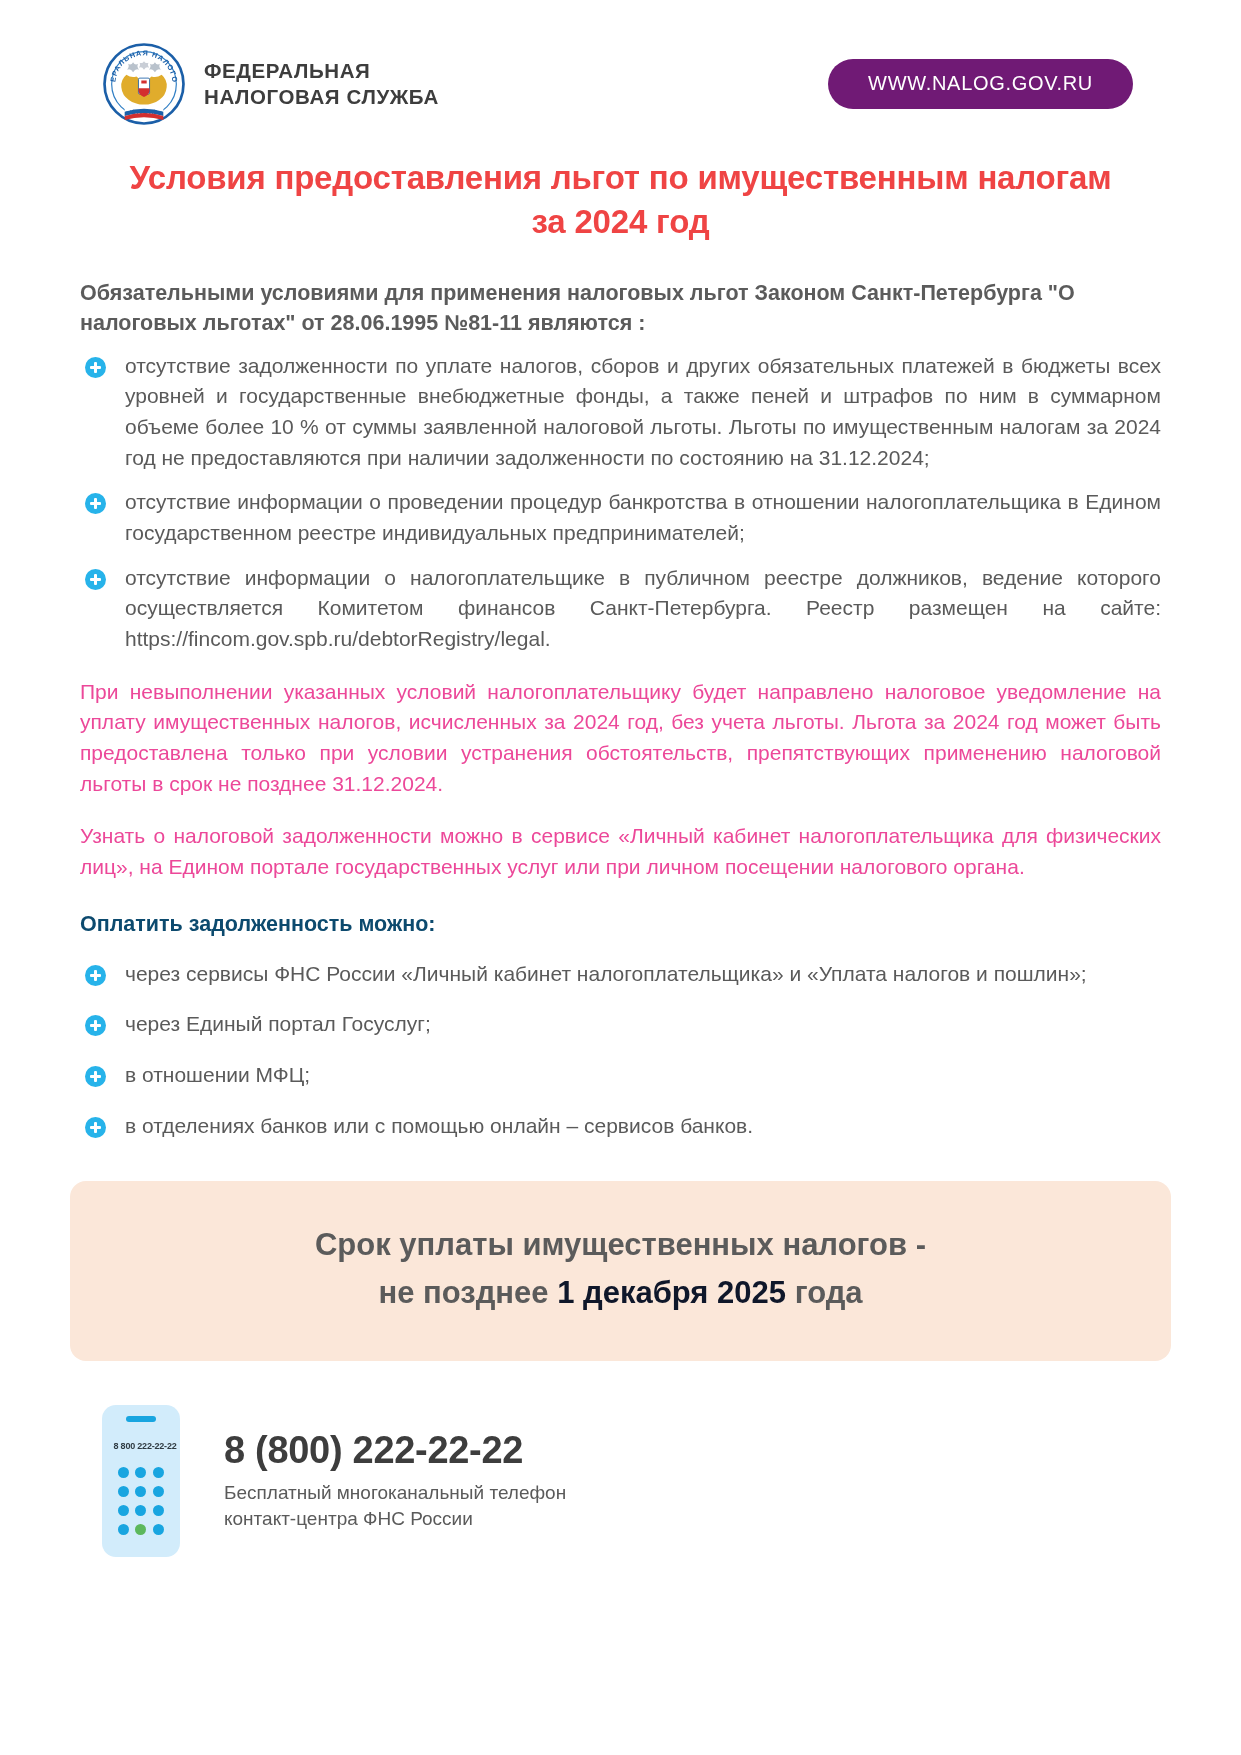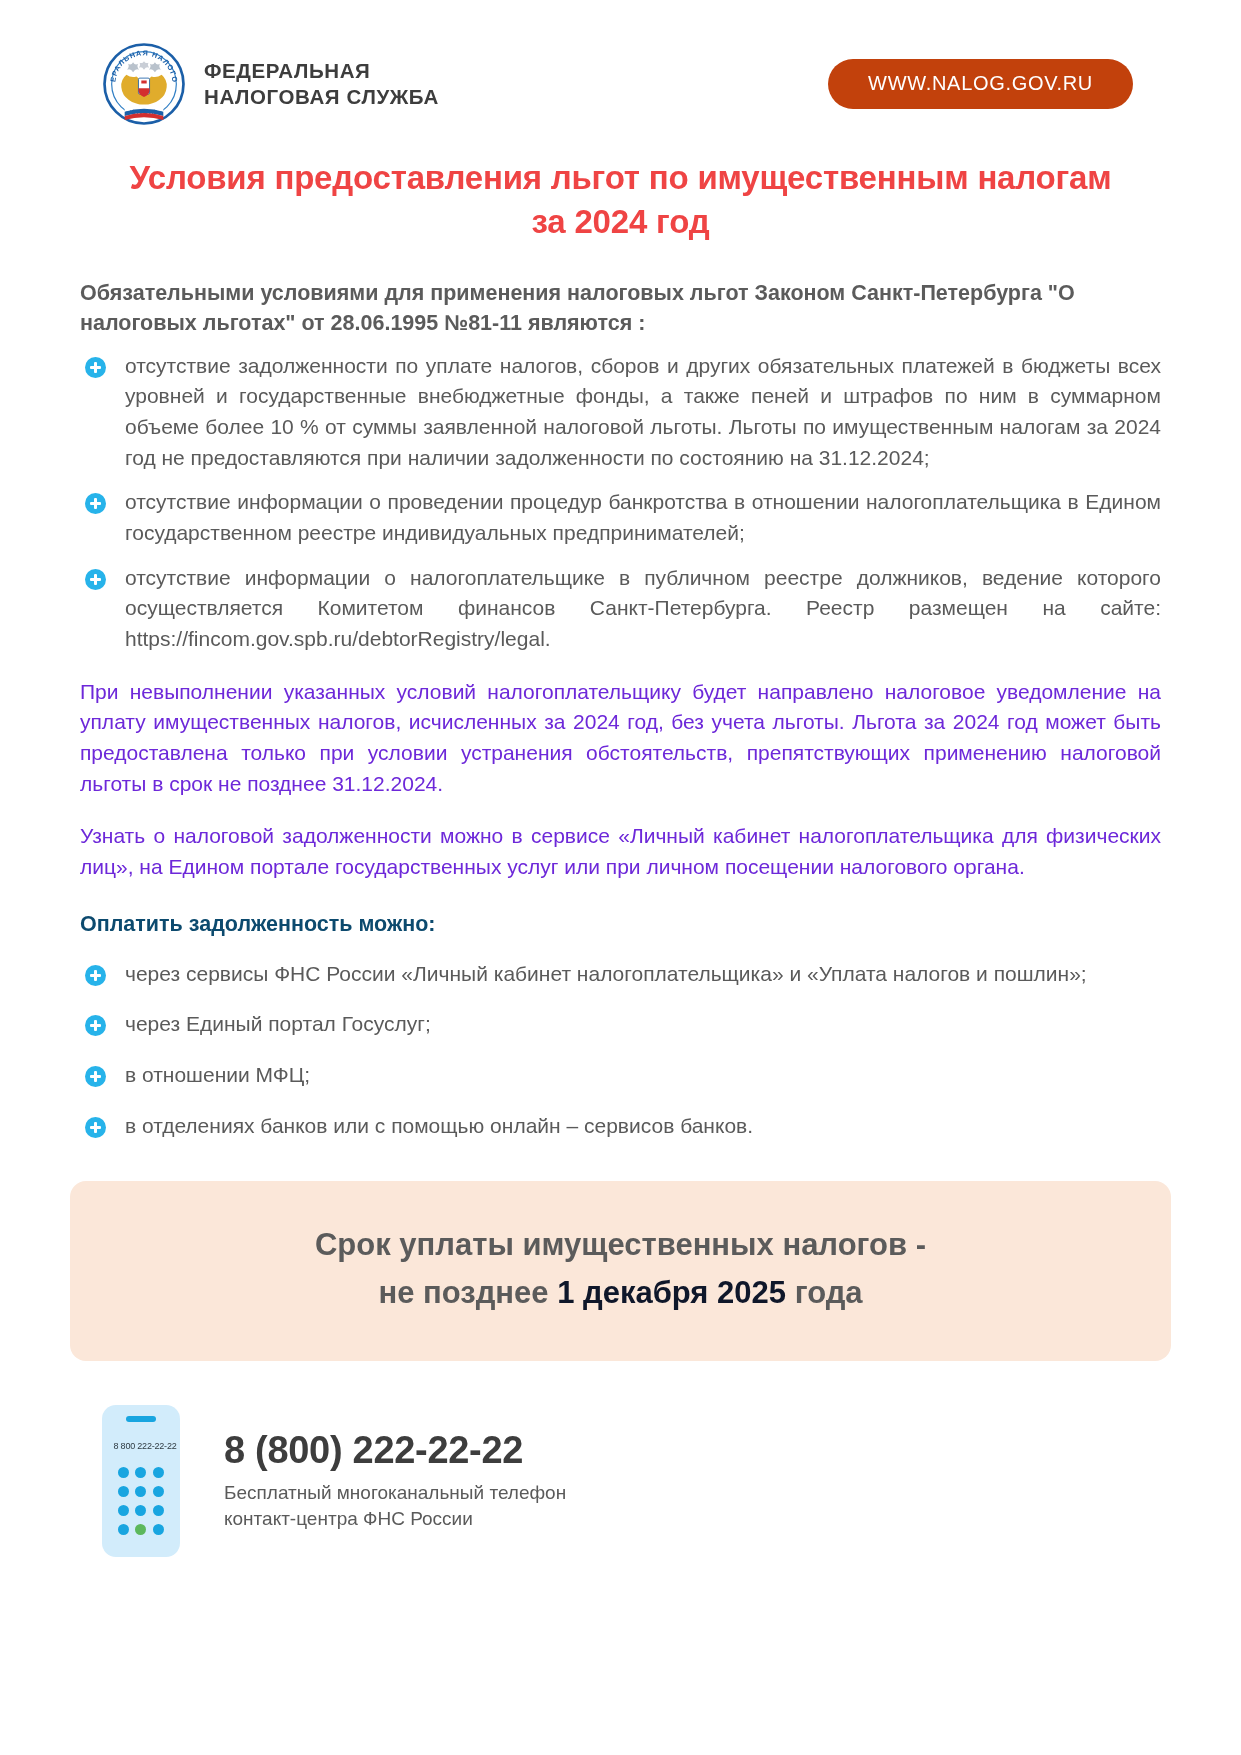--- a/index.html
+++ b/index.html
@@ -47,21 +47,21 @@
   .brand-text {
     font-family: "Liberation Sans", sans-serif;
     font-size: 20.5px;
     font-weight: 700;
     line-height: 1.28;
     letter-spacing: 0.6px;
     color: #3d3d3d;
     white-space: nowrap;
   }
   .url-pill {
-    background: #c2410c;
+    background: #701a75;
     color: #ffffff;
     border-radius: 26px;
     padding: 13px 40px 14px;
     font-size: 20px;
     letter-spacing: 0.7px;
     font-weight: 400;
     white-space: nowrap;
     margin-right: 28px;
     font-family: "Liberation Sans", sans-serif;
   }
@@ -83,21 +83,21 @@
     font-size: 21.5px;
     font-weight: 700;
     line-height: 1.42;
     color: #5b5b5b;
     text-align: left;
   }
   .para {
     margin: 22px 0 0 0;
     font-size: 21px;
     line-height: 1.46;
-    color: #6d28d9;
+    color: #ec4899;
     text-align: justify;
     text-justify: inter-word;
   }
   .subhead {
     margin: 26px 0 0 0;
     font-size: 21.5px;
     font-weight: 700;
     color: #0c4a6e;
     line-height: 1.4;
   }
@@ -193,21 +193,21 @@
     border-radius: 3px;
     background: #18a5e0;
   }
   .phone-screen-text {
     position: absolute;
     top: 36px;
     left: 0;
     right: 0;
     text-align: center;
     font-size: 9px;
-    font-weight: 400;
+    font-weight: 700;
     color: #2f3b42;
     letter-spacing: -0.2px;
     font-family: "Liberation Sans", sans-serif;
     padding-left: 8px;
   }
   .keypad {
     position: absolute;
     top: 62px;
     left: 0;
     right: 0;

